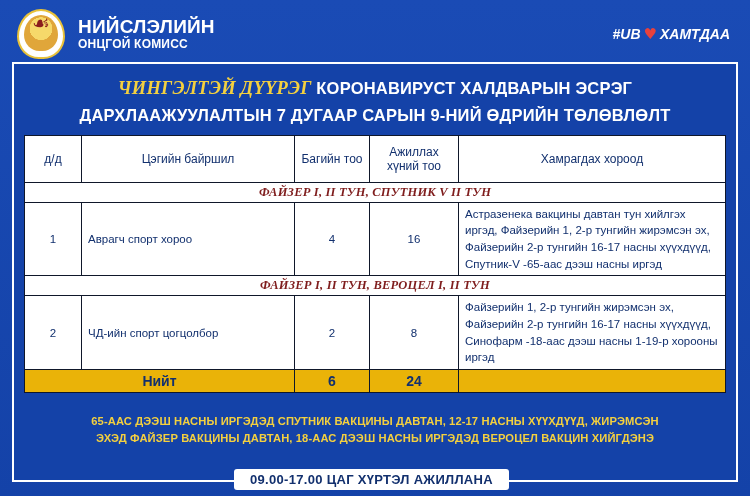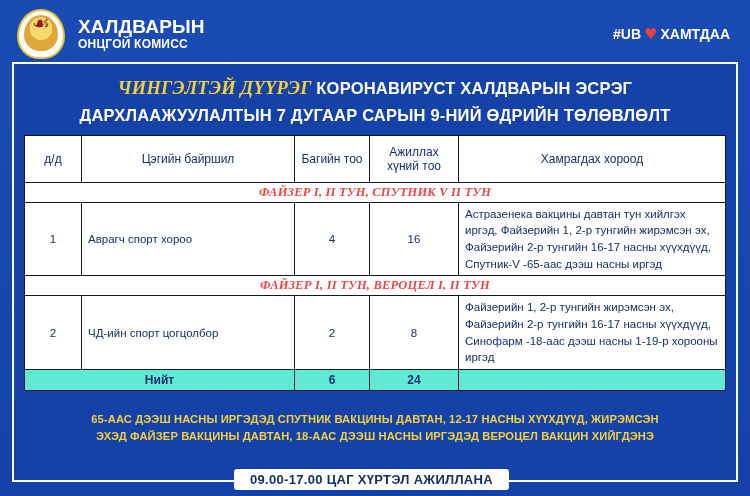--- a/index.html
+++ b/index.html
@@ -82,20 +82,21 @@
   }
   .hashtag {
     margin-left: auto;
     color: #ffffff;
     font-size: 14px;
     font-weight: bold;
     display: flex;
     align-items: center;
     gap: 3px;
     padding-right: 6px;
+    font-style: italic;
   }
   .heart {
     color: #e8413c;
     font-size: 15px;
     font-family: "DejaVu Sans", sans-serif;
   }
   
   .card {
     position: absolute;
     left: 12px;
@@ -145,37 +146,37 @@
     height: 40px;
   }
   .c-idx { width: 44px; text-align: center; }
   .c-loc { width: 200px; }
   .c-grp { width: 62px; text-align: center; }
   .c-ppl { width: 76px; text-align: center; }
   .c-dst { width: auto; }
   tr.section td {
     background: #ffffff;
     text-align: center;
-    color: #ef4444;
+    color: #7f1d1d;
     font-weight: bold;
     font-style: italic;
     font-size: 12.5px;
     font-family: "Liberation Serif", serif;
     letter-spacing: .2px;
     padding: 2px 4px;
   }
   td.dist {
     font-size: 11px;
     line-height: 1.45;
   }
   tr.total td {
-    background: #5eead4;
-    font-weight: bold;
-    text-align: center;
-    font-size: 12px;
+    background: #eab308;
+    font-weight: bold;
+    text-align: center;
+    font-size: 14px;
   }
   tr.total td.lbl { text-align: center; }
   
   .note {
     margin-top: 20px;
     text-align: center;
     color: #f4d03f;
     font-weight: bold;
     font-size: 11.2px;
     line-height: 1.5;
@@ -204,21 +205,21 @@
 
 <div class="page">
 
   <div class="header">
     <div class="logo">
       <div class="crest"></div>
       <div class="crest-inner"></div>
       <div class="crest-sym">☙</div>
     </div>
     <div class="org">
-      <div class="l1">ХАЛДВАРЫН</div>
+      <div class="l1">НИЙСЛЭЛИЙН</div>
       <div class="l2">ОНЦГОЙ КОМИСС</div>
     </div>
     <div class="hashtag">
       <span>#UB</span>
       <span class="heart">♥</span>
       <span>ХАМТДАА</span>
     </div>
   </div>
 
   <div class="card">

